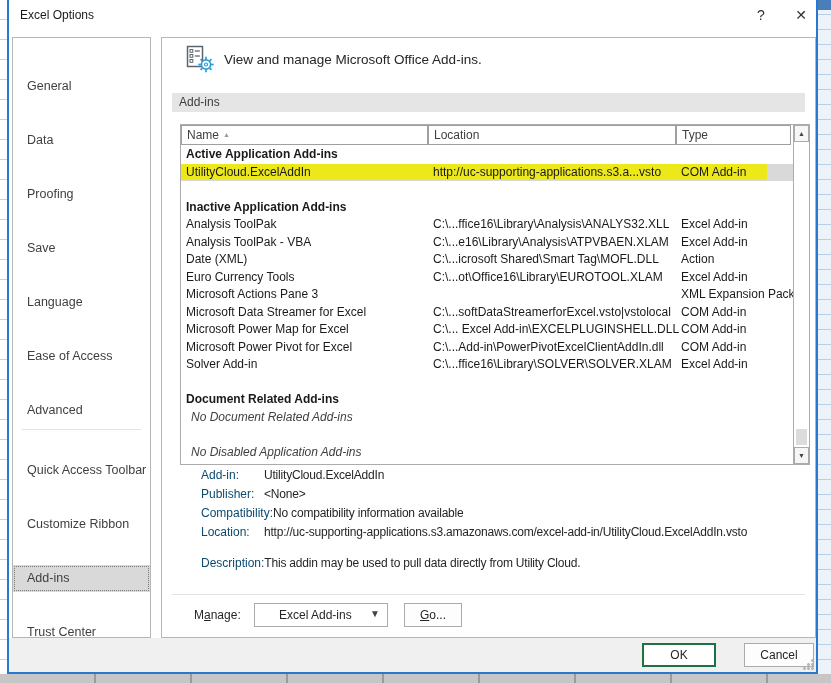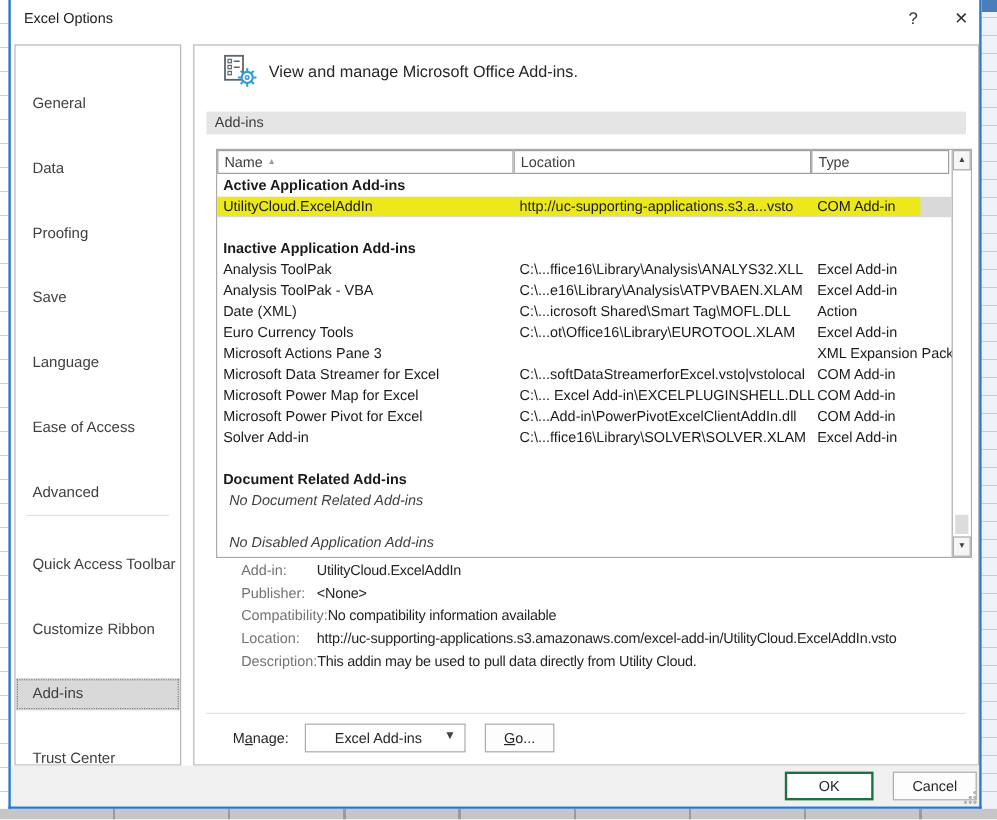--- a/index.html
+++ b/index.html
@@ -58,37 +58,37 @@
     background:var(--highlight,#ece819); border-radius:1px; z-index:0; }
   .vscroll { position:absolute; right:0; top:0; width:16px; height:339px;
     border-left:1px solid #ababab; background:#fff; }
   .sb-btn { position:absolute; left:0; width:15px; height:17px; border:1px solid #ababab;
     background:#f6f6f6; font-size:7px; text-align:center; line-height:15px; color:#444; }
   .sb-up { top:0; } .sb-down { bottom:0; }
   .sb-thumb { position:absolute; left:2px; right:2px; bottom:19px; height:16px; background:#dcdcdc; }
   
   .details { position:absolute; left:39px; top:428px; right:6px; }
   .details-row { display:flex; line-height:19px; white-space:nowrap; }
-  .details-row.gap { }
-  .details-label { flex:0 0 63px; color:#737373; }
+  .details-row.gap { margin-top:12px; }
+  .details-label { flex:0 0 63px; color:#0c4a6e; }
   .details-value { color:#262626; letter-spacing:-0.2px; }
   
   .manage-sep { position:absolute; left:10px; right:10px; top:556px; height:1px; background:#e3e3e3; }
   .manage-row { position:absolute; left:32px; top:565px; height:24px; display:flex; align-items:center; }
   .manage-label { width:60px; color:#262626; }
   .dropdown { width:134px; height:24px; border:1px solid #ababab; background:#fff;
     display:flex; align-items:center; padding-left:24px; position:relative; }
   .dd-arrow { position:absolute; right:7px; top:4px; font-size:10px; color:#444; }
   .go-btn { margin-left:16px; width:58px; height:24px; border:1px solid #ababab; background:#fdfdfd;
     font-family:"Liberation Sans",sans-serif; font-size:12px; color:#262626; }
   
   .footer { position:absolute; left:0; right:0; bottom:0; height:34px; background:#f0f0f0; }
   .btn { position:absolute; top:5px; height:24px; font-family:"Liberation Sans",sans-serif;
     font-size:12px; color:#262626; background:#fdfdfd; }
-  .btn.ok { right:88px; width:74px; border:2px solid var(--ok_border,#1e7145); background:#fff; }
+  .btn.ok { right:100px; width:74px; border:2px solid var(--ok_border,#1e7145); background:#fff; }
   .btn.cancel { right:2px; width:70px; border:1px solid #ababab; }
   .grip { position:absolute; right:1px; bottom:1px; width:13px; height:13px;
     background:
       radial-gradient(circle at 10.5px 2.5px,  #b5b5b5 1.2px, transparent 1.6px),
       radial-gradient(circle at 10.5px 6.5px,  #b5b5b5 1.2px, transparent 1.6px),
       radial-gradient(circle at 10.5px 10.5px, #b5b5b5 1.2px, transparent 1.6px),
       radial-gradient(circle at 6.5px  6.5px,  #b5b5b5 1.2px, transparent 1.6px),
       radial-gradient(circle at 6.5px  10.5px, #b5b5b5 1.2px, transparent 1.6px),
       radial-gradient(circle at 2.5px  10.5px, #b5b5b5 1.2px, transparent 1.6px); }
 </style>

